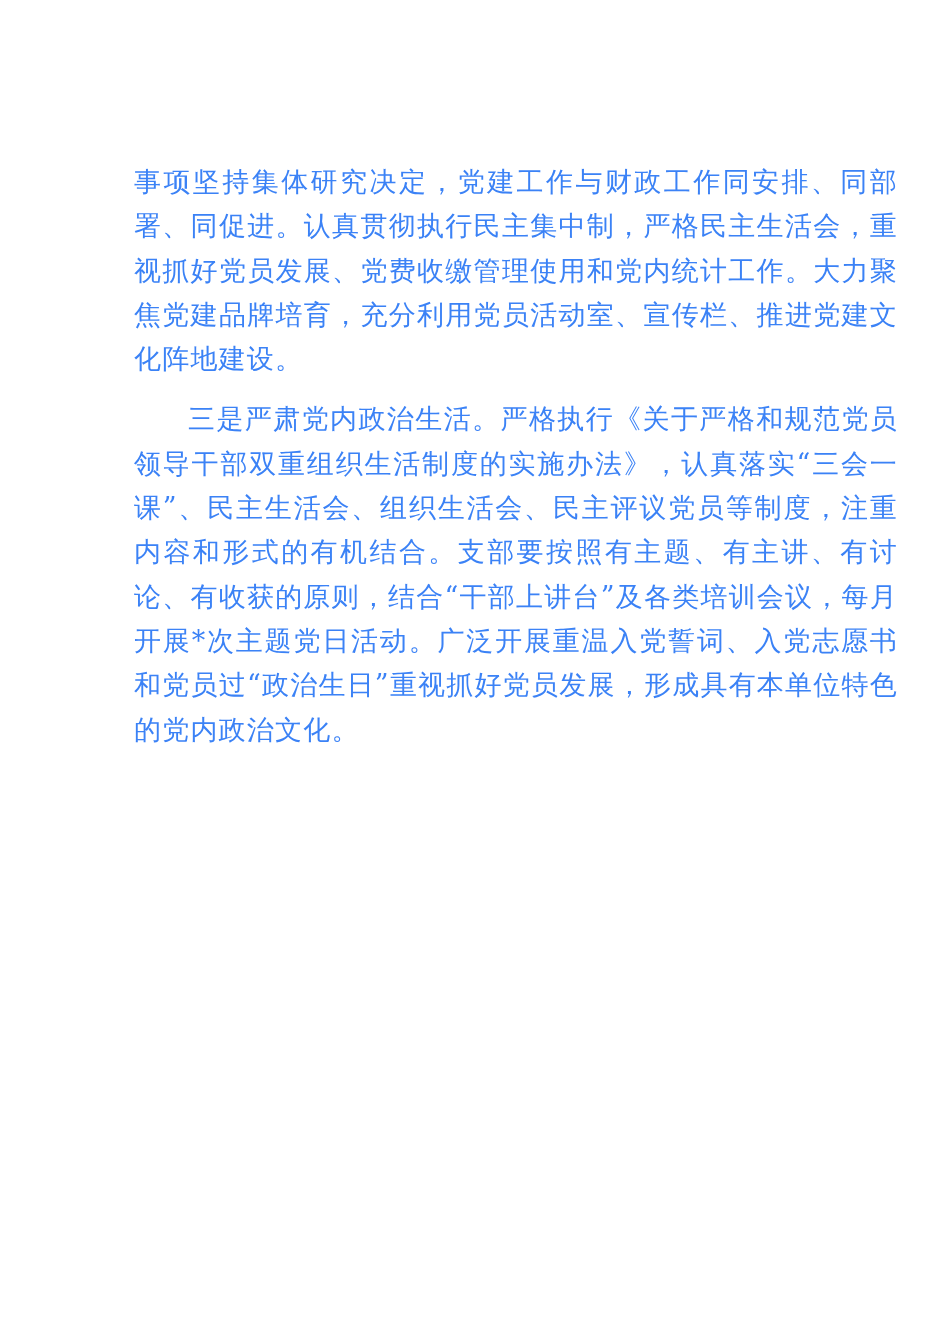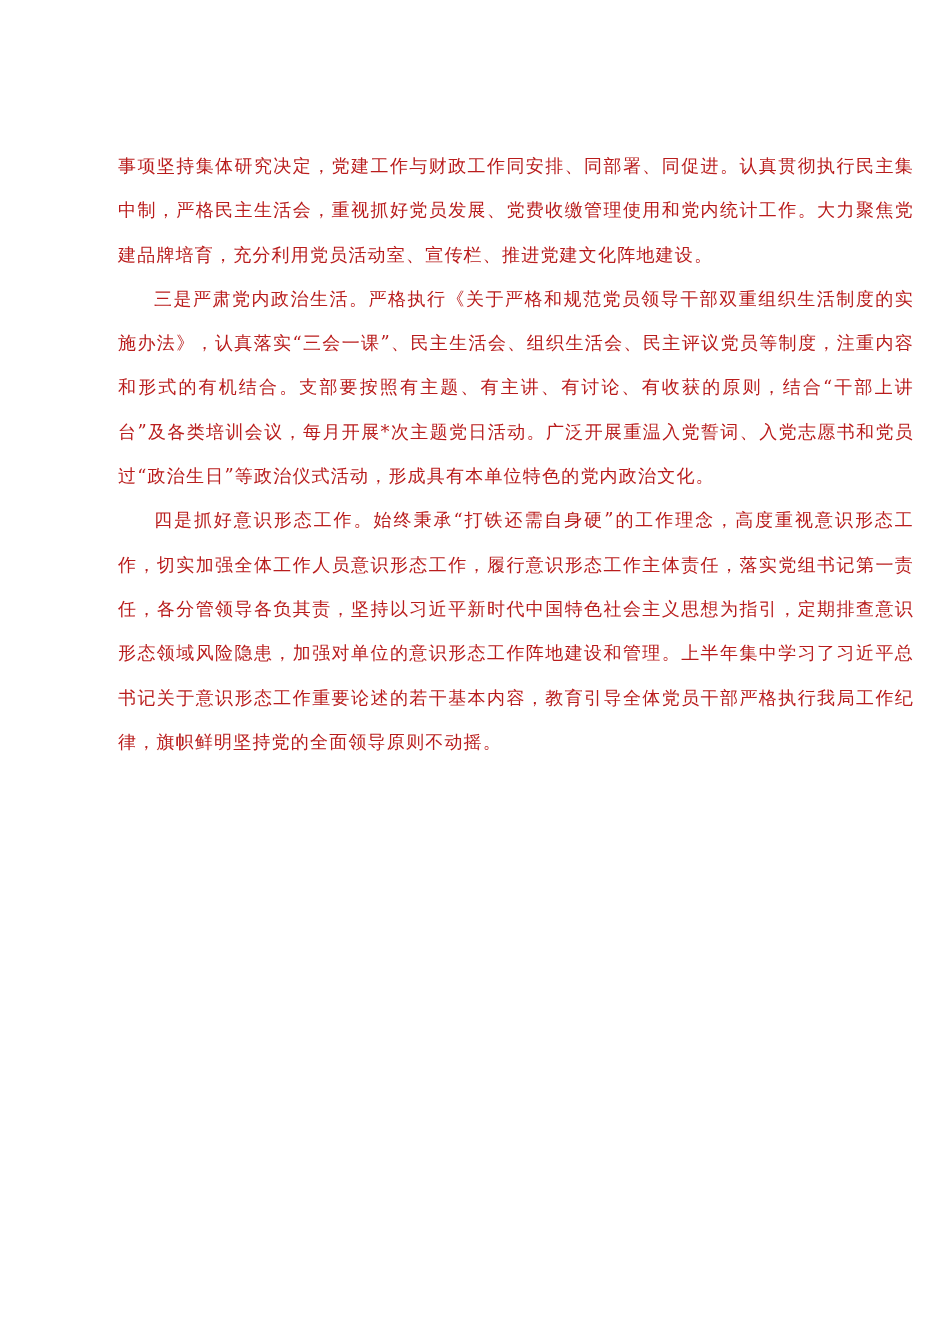--- a/index.html
+++ b/index.html
@@ -14,41 +14,40 @@
     font-family: "DejaVu Serif", serif;
   }
   .page {
     box-sizing: border-box;
     width: 950px;
     height: 1344px;
     background: #ffffff;
     padding: 144px 36px 0 118px;
   }
   .page p {
-    margin: 0;
+    margin: 16px;
     padding: 0;
-    font-size: 18px;
+    font-size: 27px;
     line-height: 44.3px;
-    color: #b91c1c;
+    color: #3b82f6;
     text-align: justify;
     text-justify: inter-ideograph;
     letter-spacing: 1.2px;
     font-family: "DejaVu Serif", serif;
   }
   .page p.indent {
     text-indent: 2em;
   }
   .page p .lead {
     font-weight: normal;
   }
 </style>
 </head>
 <body>
 
 <div class="page">
 
   <p><span>事项坚持集体研究决定，党建工作与财政工作同安排、同部署、同促进。认真贯彻执行民主集中制，严格民主生活会，重视抓好党员发展、党费收缴管理使用和党内统计工作。大力聚焦党建品牌培育，充分利用党员活动室、宣传栏、推进党建文化阵地建设。</span></p>
 
-  <p class="indent"><span class="lead">三是严肃党内政治生活。</span><span>严格执行《关于严格和规范党员领导干部双重组织生活制度的实施办法》，认真落实“三会一课”、民主生活会、组织生活会、民主评议党员等制度，注重内容和形式的有机结合。支部要按照有主题、有主讲、有讨论、有收获的原则，结合“干部上讲台”及各类培训会议，每月开展*次主题党日活动。广泛开展重温入党誓词、入党志愿书和党员过“政治生日”等政治仪式活动，形成具有本单位特色的党内政治文化。</span></p>
+  <p class="indent"><span class="lead">三是严肃党内政治生活。</span><span>严格执行《关于严格和规范党员领导干部双重组织生活制度的实施办法》，认真落实“三会一课”、民主生活会、组织生活会、民主评议党员等制度，注重内容和形式的有机结合。支部要按照有主题、有主讲、有讨论、有收获的原则，结合“干部上讲台”及各类培训会议，每月开展*次主题党日活动。广泛开展重温入党誓词、入党志愿书和党员过“政治生日”重视抓好党员发展，形成具有本单位特色的党内政治文化。</span></p>
 
-  <p class="indent"><span class="lead">四是抓好意识形态工作。</span><span>始终秉承“打铁还需自身硬”的工作理念，高度重视意识形态工作，切实加强全体工作人员意识形态工作，履行意识形态工作主体责任，落实党组书记第一责任，各分管领导各负其责，坚持以习近平新时代中国特色社会主义思想为指引，定期排查意识形态领域风险隐患，加强对单位的意识形态工作阵地建设和管理。上半年集中学习了习近平总书记关于意识形态工作重要论述的若干基本内容，教育引导全体党员干部严格执行我局工作纪律，旗帜鲜明坚持党的全面领导原则不动摇。</span></p>
 
 </div>
 
 </body></html>

